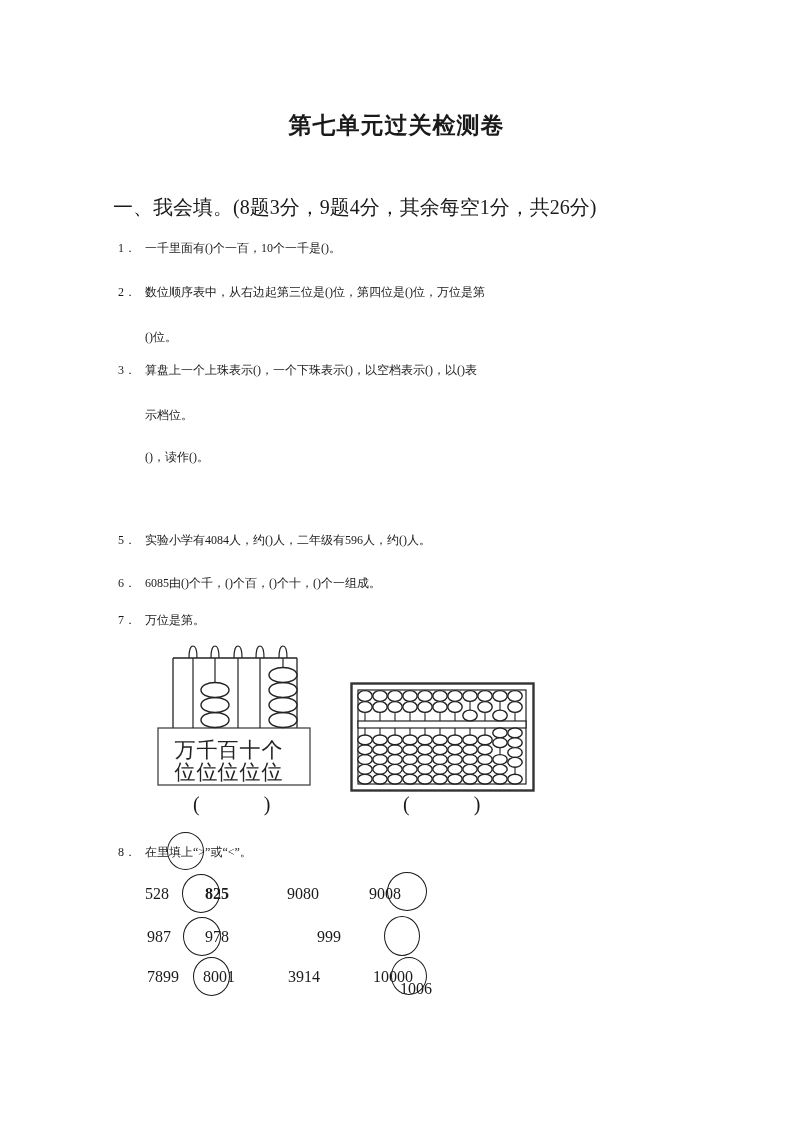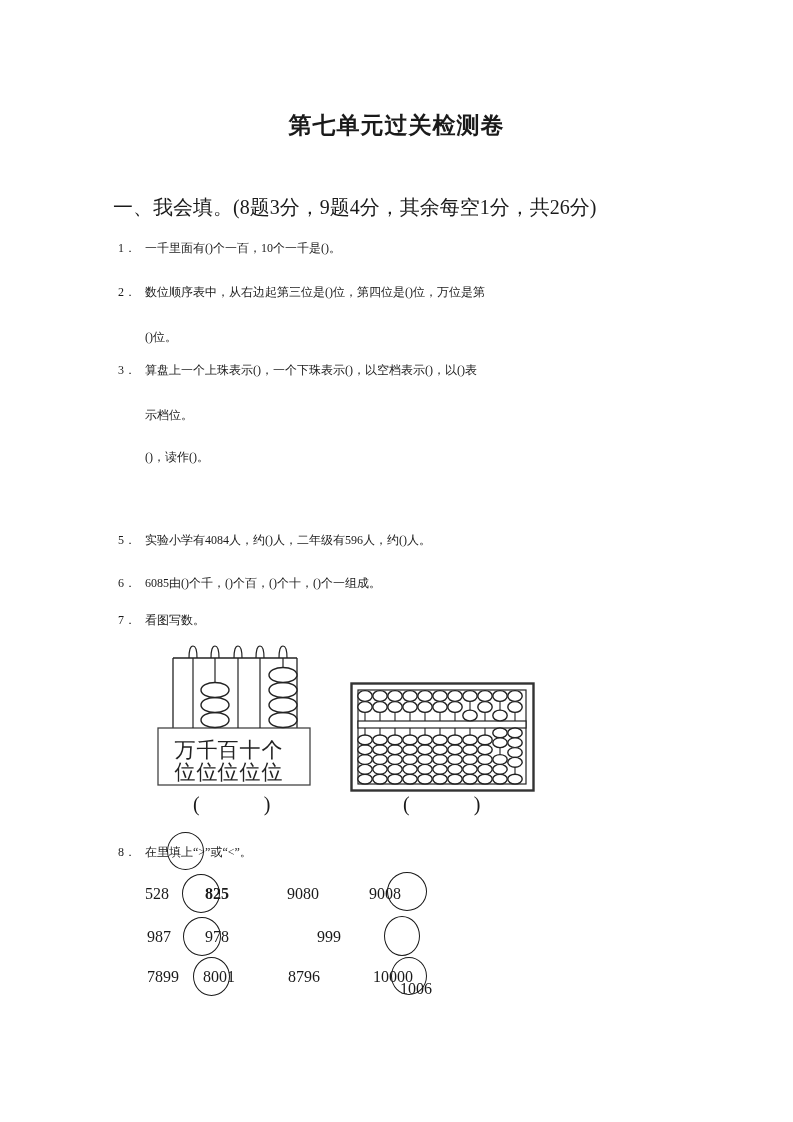--- a/index.html
+++ b/index.html
@@ -63,21 +63,21 @@
 
   <div class="q" style="top:518px;">
     <div class="line"><span class="qnum">5．</span><span>实验小学有4084人，约()人，二年级有596人，约()人。</span></div>
   </div>
 
   <div class="q" style="top:561px;">
     <div class="line"><span class="qnum">6．</span><span>6085由()个千，()个百，()个十，()个一组成。</span></div>
   </div>
 
   <div class="q" style="top:598px;">
-    <div class="line"><span class="qnum">7．</span><span>看图写数。</span></div>
+    <div class="line"><span class="qnum">7．</span><span>万位是第。</span></div>
   </div>
 
   <svg class="fig" id="counting-frame-svg" style="left:150px;top:640px;" width="170" height="150" viewBox="0 0 170 150">
       <line x1="23" y1="18" x2="147" y2="18" stroke="#222" stroke-width="1.3"></line>
       <line x1="23" y1="18" x2="23" y2="88" stroke="#222" stroke-width="1.3"></line>
       <line x1="147" y1="18" x2="147" y2="88" stroke="#222" stroke-width="1.3"></line>
       <rect x="8" y="88" width="152" height="57" fill="none" stroke="#444" stroke-width="1.3"></rect>
       <path d="M 39 18 Q 39 6 43 6 Q 47 6 47 18" fill="none" stroke="#222" stroke-width="1.2"></path>
       <line x1="43" y1="18" x2="43" y2="88" stroke="#222" stroke-width="1.2"></line>
       <path d="M 61 18 Q 61 6 65 6 Q 69 6 69 18" fill="none" stroke="#222" stroke-width="1.2"></path>
@@ -218,18 +218,18 @@
 
   <span class="num" style="left:147px;top:922px;">987</span>
   <span class="num" style="left:205px;top:922px;">978</span>
   <span class="num" style="left:317px;top:922px;">999</span>
   <span class="num" style="left:400px;top:974px;">1006</span>
   <div class="circle" style="left:183px;top:917px;width:36px;height:37px;"></div>
   <div class="circle" style="left:384px;top:916px;width:34px;height:38px;"></div>
 
   <span class="num" style="left:147px;top:962px;">7899</span>
   <span class="num" style="left:203px;top:962px;">8001</span>
-  <span class="num" style="left:288px;top:962px;">8796</span>
+  <span class="num" style="left:288px;top:962px;">3914</span>
   <span class="num" style="left:373px;top:962px;">10000</span>
   <div class="circle" style="left:193px;top:957px;width:35px;height:37px;"></div>
   <div class="circle" style="left:391px;top:957px;width:34px;height:36px;"></div>
 
 </div>
 
 </body></html>

